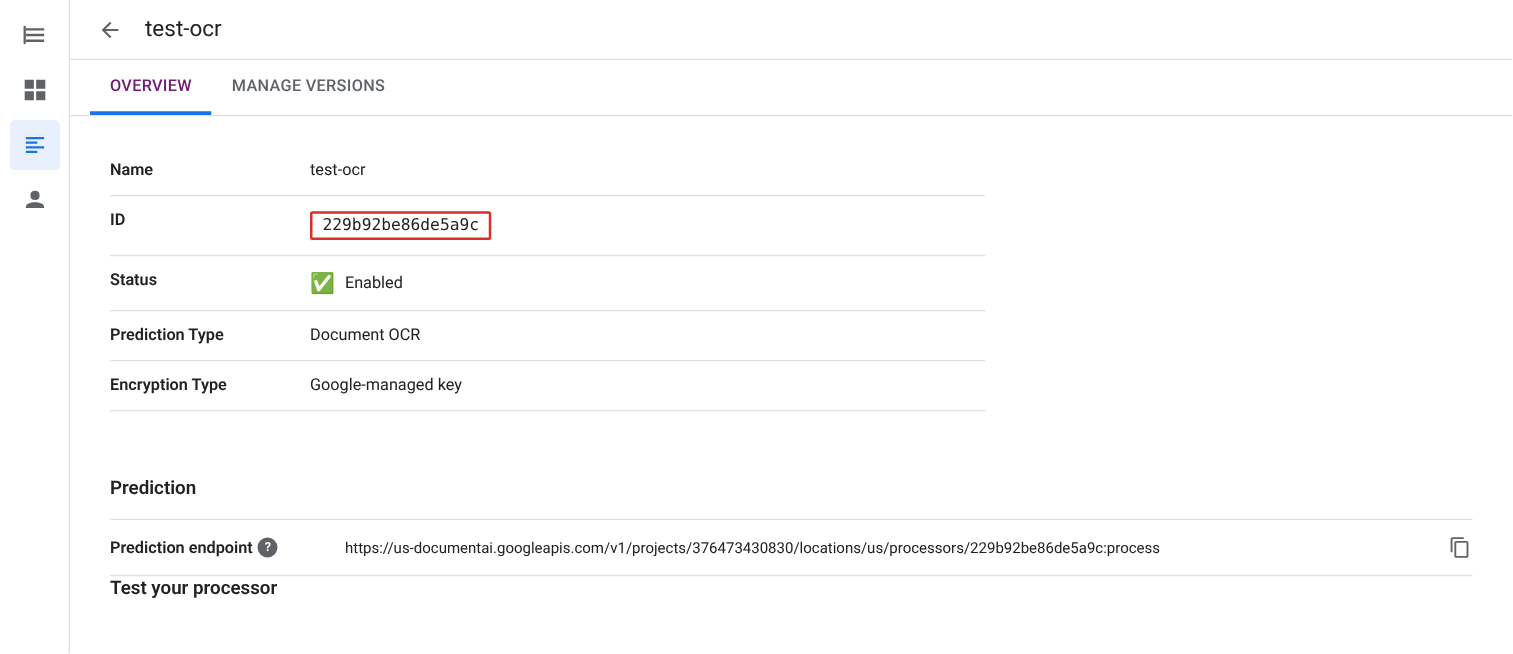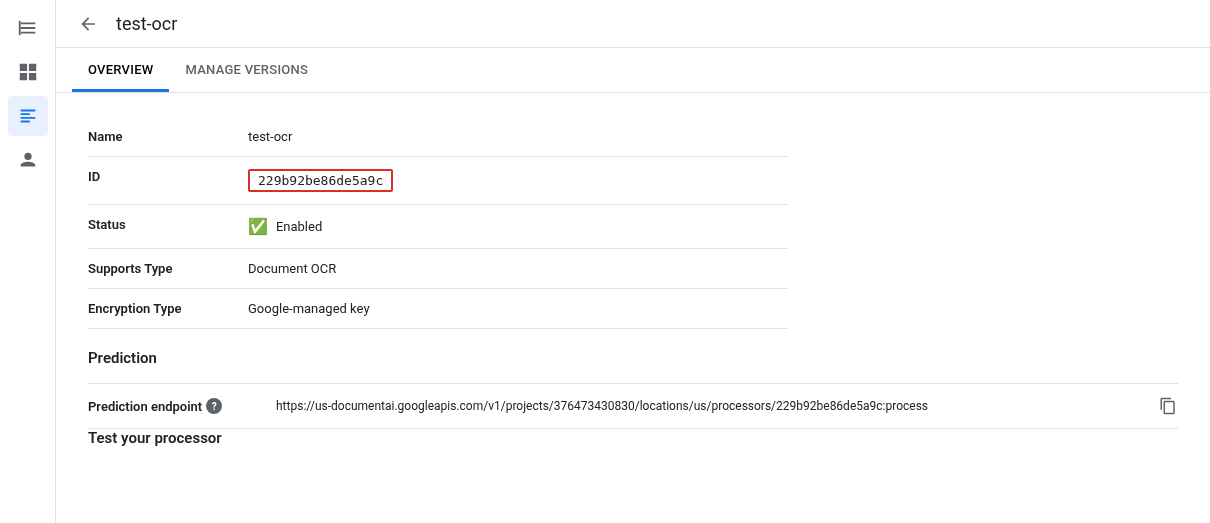--- a/index.html
+++ b/index.html
@@ -86,37 +86,37 @@
       padding: 14px 16px 12px;
       font-size: 13px;
       font-weight: 500;
       color: #5f6368;
       cursor: pointer;
       letter-spacing: 0.25px;
       border-bottom: 3px solid transparent;
       text-transform: uppercase;
     }
     .tab.active {
-      color: #000000;
+      color: #701a75;
       border-bottom: 3px solid #1a73e8;
     }
 
     
     .content {
       flex: 1;
       padding: 24px 32px;
       overflow-y: auto;
     }
 
     
     .info-table {
       display: grid;
       grid-template-columns: 160px 1fr;
       row-gap: 0;
-      margin-bottom: 20px;
+      margin-bottom: 52px;
       max-width: 700px;
     }
     .info-label {
       font-weight: 600;
       font-size: 13px;
       color: #202124;
       padding: 12px 0;
       border-bottom: 1px solid #e0e0e0;
     }
     .info-value {
@@ -263,21 +263,21 @@
       <div class="info-value">
         <span class="id-box">229b92be86de5a9c</span>
       </div>
 
       <div class="info-label">Status</div>
       <div class="info-value">
         <span class="status-icon">✅</span>
         <span>Enabled</span>
       </div>
 
-      <div class="info-label">Supports Type</div>
+      <div class="info-label">Prediction Type</div>
       <div class="info-value">Document OCR</div>
 
       <div class="info-label">Encryption Type</div>
       <div class="info-value">Google-managed key</div>
     </div>
 
     <div class="prediction-section">
       <div class="section-title">Prediction</div>
       <div class="prediction-row">
         <div class="prediction-label">

